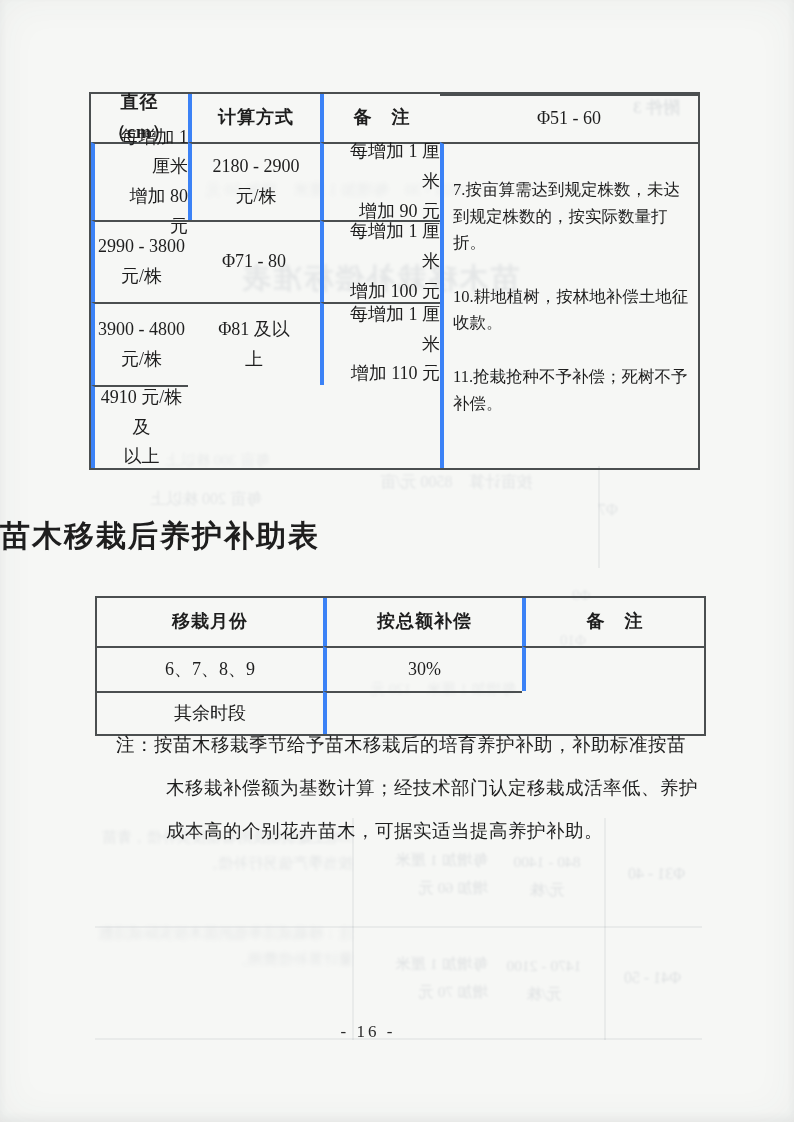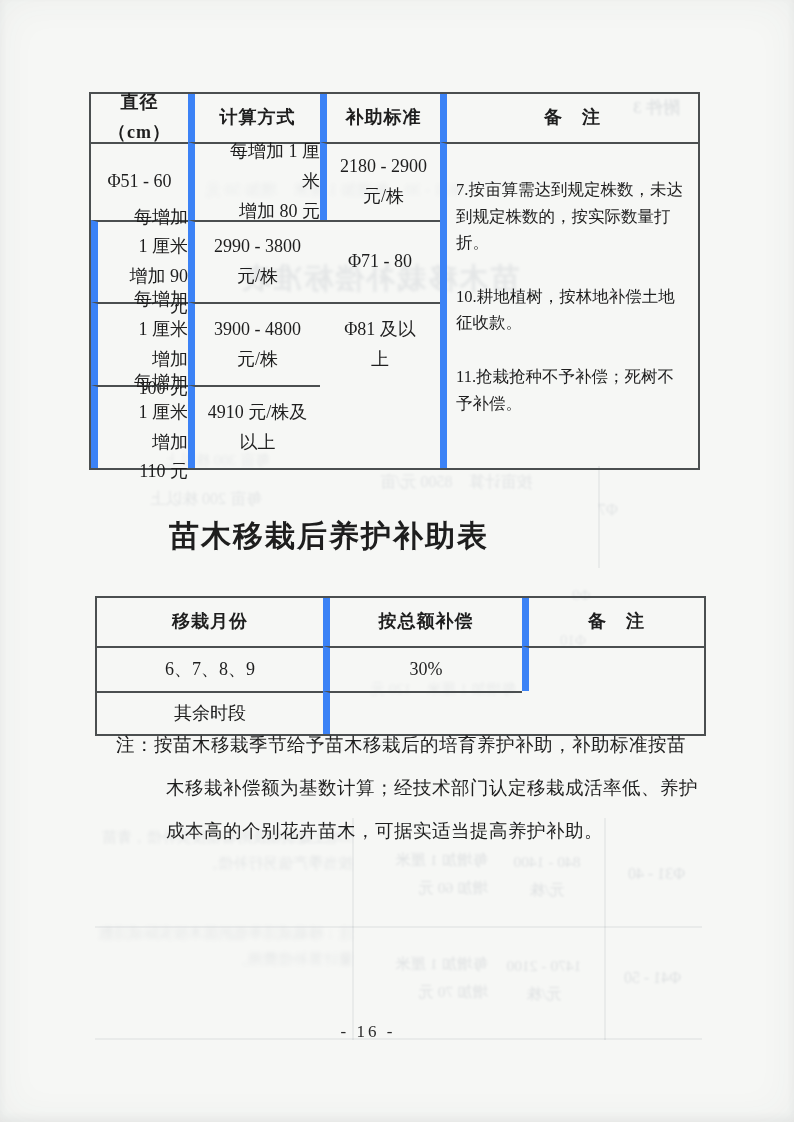--- a/index.html
+++ b/index.html
@@ -16,36 +16,36 @@
     display:grid;
     grid-template-columns:97px 132px 120px 258px;
     grid-template-rows:48px 78px 82px 83px 83px;
     border:2px solid #4b4f50;
   }
   .t1 .cell,.t2 .cell{
     display:flex;align-items:center;justify-content:center;
     text-align:center;white-space:pre-line;
     font-size:18px;line-height:1.65;
   }
-  .bl{border-left:7px solid #3b82f6;}
+  .bl{border-left:4px solid #3b82f6;}
   .bt{border-top:2px solid #4b4f50;}
   .hd{font-weight:bold;font-size:19px;letter-spacing:1px;}
   .t1 .method{justify-content:flex-start;text-align:right;padding-left:24px;}
   .t1 .remarks{
     grid-column:4;grid-row:2 / span 4;
     display:block;text-align:left;
     padding:7px 8px 0 9px;
     font-size:16.5px;line-height:1.6;
   }
   .t1 .remarks p{margin:0 0 1px 0;}
 
   
   .subtitle{
     position:absolute;top:516px;left:0;width:658px;
-    text-align:center;font-size:30px;font-weight:bold;letter-spacing:2px;
+    font-size:30px;font-weight:bold;letter-spacing:2px;
   }
 
   
   .t2{
     position:absolute;left:95px;top:596px;
     display:grid;
     grid-template-columns:226px 199px 182px;
     grid-template-rows:48px 45px 43px;
     border:2px solid #4b4f50;
   }
@@ -127,21 +127,20 @@
     <div class="gline gl-a"></div>
     <div class="gline gl-b"></div>
     <div class="gline gl-c"></div>
     <div class="gline gl-d"></div>
     <div class="gline gl-e"></div>
   </div>
 
   <div class="t1">
     <div class="cell hd">直径（cm）</div>
     <div class="cell hd bl">计算方式</div>
-    <div class="cell hd bl">补助标准</div>
     <div class="cell hd bl">备　注</div>
 
     <div class="cell bt">Φ51 - 60</div>
     <div class="cell bl bt method">每增加 1 厘米
 增加 80 元</div>
     <div class="cell bl bt">2180 - 2900
 元/株</div>
 
     <div class="cell bl bt remarks">
       <p>7.按亩算需达到规定株数，未达到规定株数的，按实际数量打折。</p>

